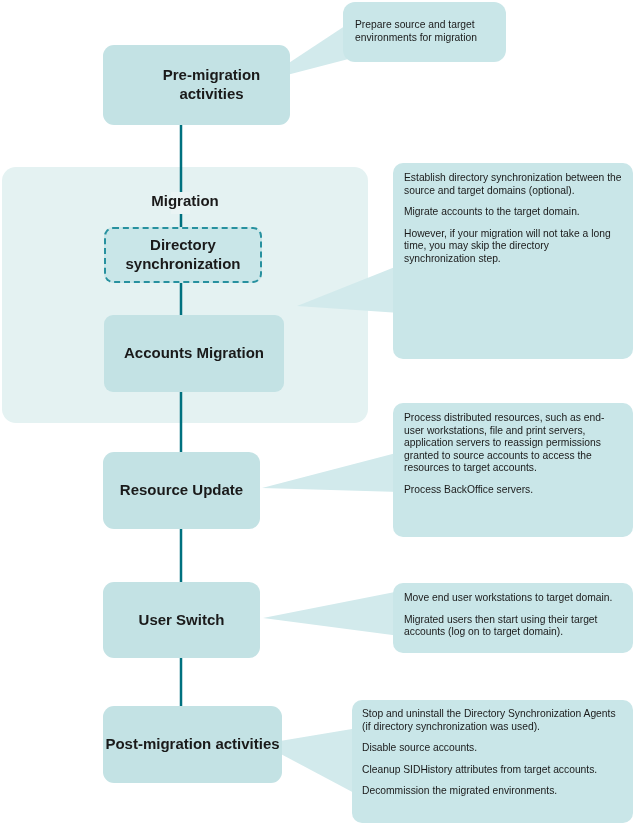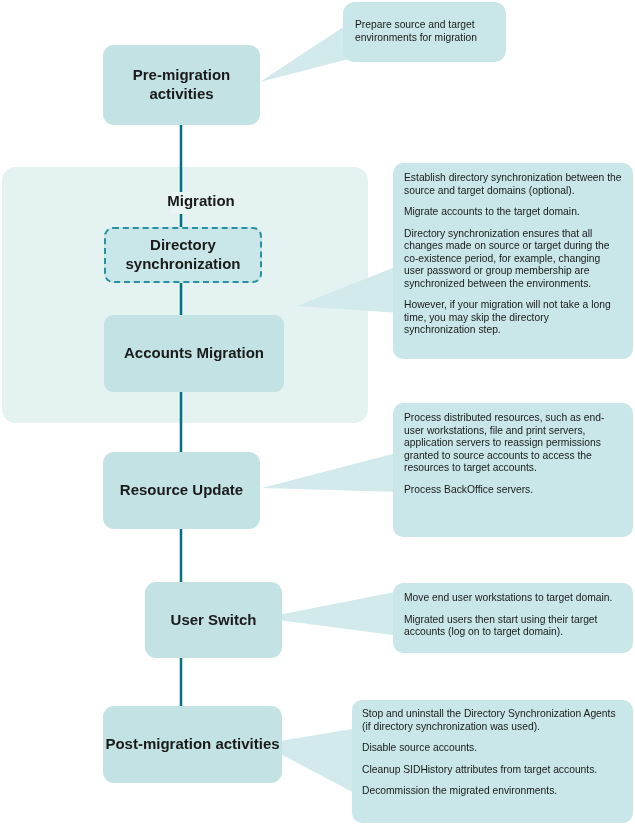--- a/index.html
+++ b/index.html
@@ -10,32 +10,32 @@
   .group{
     position:absolute;left:2px;top:167px;width:366px;height:256px;
     background:#e4f2f2;border-radius:14px;z-index:1;
   }
   .overlay{position:absolute;left:0;top:0;z-index:2;}
   .node{
     position:absolute;display:flex;align-items:center;justify-content:center;
     text-align:center;font-weight:bold;font-size:15px;line-height:1.25;
     background:#c3e2e4;border-radius:11px;z-index:3;
   }
-  #node-pre{left:103px;top:45px;width:157px;height:80px;}
+  #node-pre{left:103px;top:45px;width:157px;height:80px;padding-left:30px;}
   #node-dirsync{
     left:104px;top:227px;width:158px;height:56px;background:#c9e6e8;
     border:2px dashed #27919f;border-radius:9px;box-sizing:border-box;
   }
   #node-accounts{left:104px;top:315px;width:180px;height:77px;border-radius:9px;}
   #node-resource{left:103px;top:452px;width:157px;height:77px;}
-  #node-user{left:103px;top:582px;width:137px;height:76px;margin-left:42px;}
+  #node-user{left:103px;top:582px;width:157px;height:76px;}
   #node-post{left:103px;top:706px;width:179px;height:77px;}
   .group-label{
     position:absolute;left:2px;top:192px;width:366px;text-align:center;
-    font-weight:bold;font-size:15px;z-index:3;padding-left:16px;
+    font-weight:bold;font-size:15px;z-index:3;
   }
   .callout{
     position:absolute;background:#c9e6e8;border-radius:10px;
     padding:9px 11px;font-size:10.3px;line-height:1.22;z-index:3;
     box-sizing:border-box;
   }
   .callout p{margin:0 0 9px 0;}
   .callout p:last-child{margin-bottom:0;}
   #callout-pre{
     left:343px;top:2px;width:163px;min-height:60px;border-radius:12px;
@@ -91,21 +91,20 @@
     <span>Post-migration activities</span>
   </div>
 
   <div class="callout" id="callout-pre">
     <p>Prepare source and target environments for migration</p>
   </div>
 
   <div class="callout" id="callout-migration">
     <p>Establish directory synchronization between the source and target domains (optional).</p>
     <p>Migrate accounts to the target domain.</p>
-    <p>Directory synchronization ensures that all changes made on source or target during the co-existence period, for example, changing user password or group membership are synchronized between the environments.</p>
     <p>However, if your migration will not take a long time, you may skip the directory synchronization step.</p>
   </div>
 
   <div class="callout" id="callout-resource">
     <p>Process distributed resources, such as end-user workstations, file and print servers, application servers to reassign permissions granted to source accounts to access the resources to target accounts.</p>
     <p>Process BackOffice servers.</p>
   </div>
 
   <div class="callout" id="callout-user">
     <p>Move end user workstations to target domain.</p>

